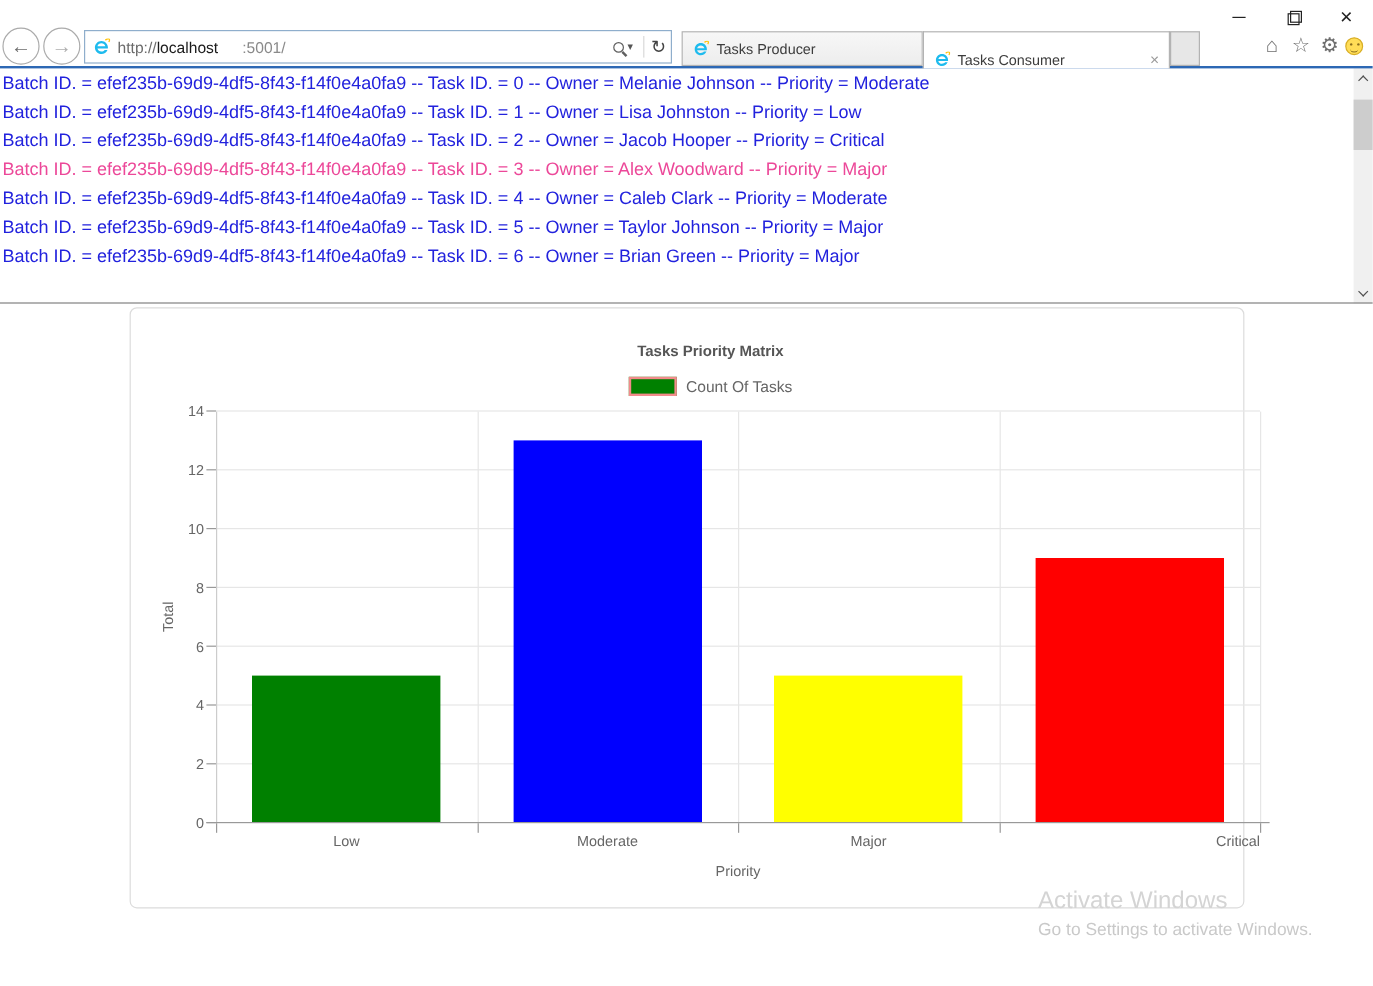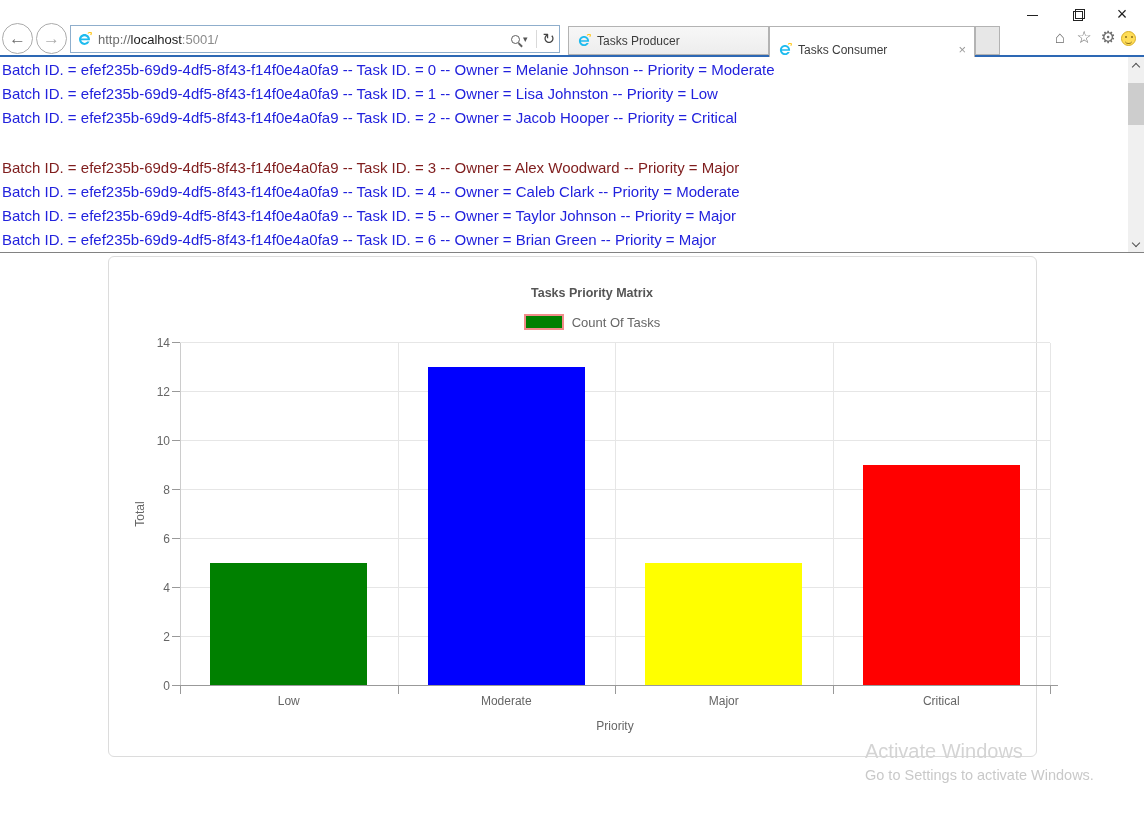--- a/index.html
+++ b/index.html
@@ -18,21 +18,21 @@
   .minim-glyph { display:inline-block; width:11px; height:1.5px; background:#222; margin-bottom:3px; }
 
   .navbtn { position:absolute; top:23px; width:31px; height:31px; border:1px solid #ABABAB;
     border-radius:50%; color:#8d8d8d; font-size:17px; text-align:center; line-height:29px; background:#fff; }
   .navbtn.back { left:2px; color:#6d6d6d; }
   .navbtn.fwd { left:36px; color:#aeaeae; }
 
   .addressbar { position:absolute; left:70px; top:25px; width:490px; height:28px;
     border:1px solid #8FAECC; background:#fff; display:flex; align-items:center; padding:0 4px 0 6px; }
   .url { font-size:13px; margin-left:6px; flex:1; white-space:nowrap; overflow:hidden; }
-  .url .scheme { color:#6b6b6b; } .url .host { color:#1a1a1a; } .url .rest { color:#8a8a8a; }
+  .url .scheme { color:#6b6b6b; } .url .host { color:#1a1a1a; } .url .rest { color:#8a8a8a;padding-left:20px; }
   .mag { position:relative; width:9px; height:9px; border:1.5px solid #5f5f5f; border-radius:50%; margin-right:3px; }
   .mag::after { content:""; position:absolute; right:-4px; bottom:-3px; width:5px; height:1.5px;
     background:#5f5f5f; transform:rotate(45deg); }
   .caret { font-size:9px; color:#555; margin:0 4px 0 0; }
   .bar-sep { width:1px; height:18px; background:#d9d9d9; margin:0 5px; }
   .refresh { font-size:15px; color:#444; }
 
   .tab { position:absolute; top:26px; height:29px; background:linear-gradient(#f7f7f7,#ededed);
     border:1px solid #b3b3b3; display:flex; align-items:center; gap:6px; padding:0 8px;
     font-size:12px; color:#3c3c3c; }
@@ -138,21 +138,21 @@
   <div class="cmdicon" style="left:1049px;"><span>⌂</span></div>
   <div class="cmdicon" style="left:1073px;"><span>☆</span></div>
   <div class="cmdicon" style="left:1097px;"><span>⚙</span></div>
   <div class="smiley"></div>
 </div>
 
 <div class="task-list">
     <div class="task-line" style="color: rgb(34, 34, 221);">Batch ID. = efef235b-69d9-4df5-8f43-f14f0e4a0fa9 -- Task ID. = 0 -- Owner = Melanie Johnson -- Priority = Moderate</div>
     <div class="task-line" style="color: rgb(34, 34, 221);">Batch ID. = efef235b-69d9-4df5-8f43-f14f0e4a0fa9 -- Task ID. = 1 -- Owner = Lisa Johnston -- Priority = Low</div>
     <div class="task-line" style="color: rgb(34, 34, 221);">Batch ID. = efef235b-69d9-4df5-8f43-f14f0e4a0fa9 -- Task ID. = 2 -- Owner = Jacob Hooper -- Priority = Critical</div>
-    <div class="task-line" style="color: #7f1d1d; margin-top: 26px;">Batch ID. = efef235b-69d9-4df5-8f43-f14f0e4a0fa9 -- Task ID. = 3 -- Owner = Alex Woodward -- Priority = Major</div>
+    <div class="task-line" style="color: #ec4899;">Batch ID. = efef235b-69d9-4df5-8f43-f14f0e4a0fa9 -- Task ID. = 3 -- Owner = Alex Woodward -- Priority = Major</div>
     <div class="task-line" style="color: rgb(34, 34, 221);">Batch ID. = efef235b-69d9-4df5-8f43-f14f0e4a0fa9 -- Task ID. = 4 -- Owner = Caleb Clark -- Priority = Moderate</div>
     <div class="task-line" style="color: rgb(34, 34, 221);">Batch ID. = efef235b-69d9-4df5-8f43-f14f0e4a0fa9 -- Task ID. = 5 -- Owner = Taylor Johnson -- Priority = Major</div>
     <div class="task-line" style="color: rgb(34, 34, 221);">Batch ID. = efef235b-69d9-4df5-8f43-f14f0e4a0fa9 -- Task ID. = 6 -- Owner = Brian Green -- Priority = Major</div>
   </div>
 
 <div class="scrollbar">
   <div class="sb-btn" style="top:0;">
       <span class="chev up"></span>
     </div>
   <div class="sb-thumb"></div>
@@ -207,19 +207,19 @@
     <div class="ylab" style="top: 630px;">2</div>
     <div class="ylab" style="top: 581px;">4</div>
     <div class="ylab" style="top: 532px;">6</div>
     <div class="ylab" style="top: 483px;">8</div>
     <div class="ylab" style="top: 434px;">10</div>
     <div class="ylab" style="top: 385px;">12</div>
     <div class="ylab" style="top: 336px;">14</div>
     <div class="xcat" style="left: 180px; width: 217.5px;">Low</div>
     <div class="xcat" style="left: 397.5px; width: 217.5px;">Moderate</div>
     <div class="xcat" style="left: 615px; width: 217.5px;">Major</div>
-    <div class="xcat" style="left: 832.5px; width: 217.5px;">Critical</div>
+    <div class="xcat" style="left: 832.5px; width: 217.5px; text-align: right;">Critical</div>
   </div>
 <div class="ylabel">Total</div>
 <div class="xlabel">Priority</div>
 
 <div class="wm1">Activate Windows</div>
 <div class="wm2">Go to Settings to activate Windows.</div>
 
 </body></html>

